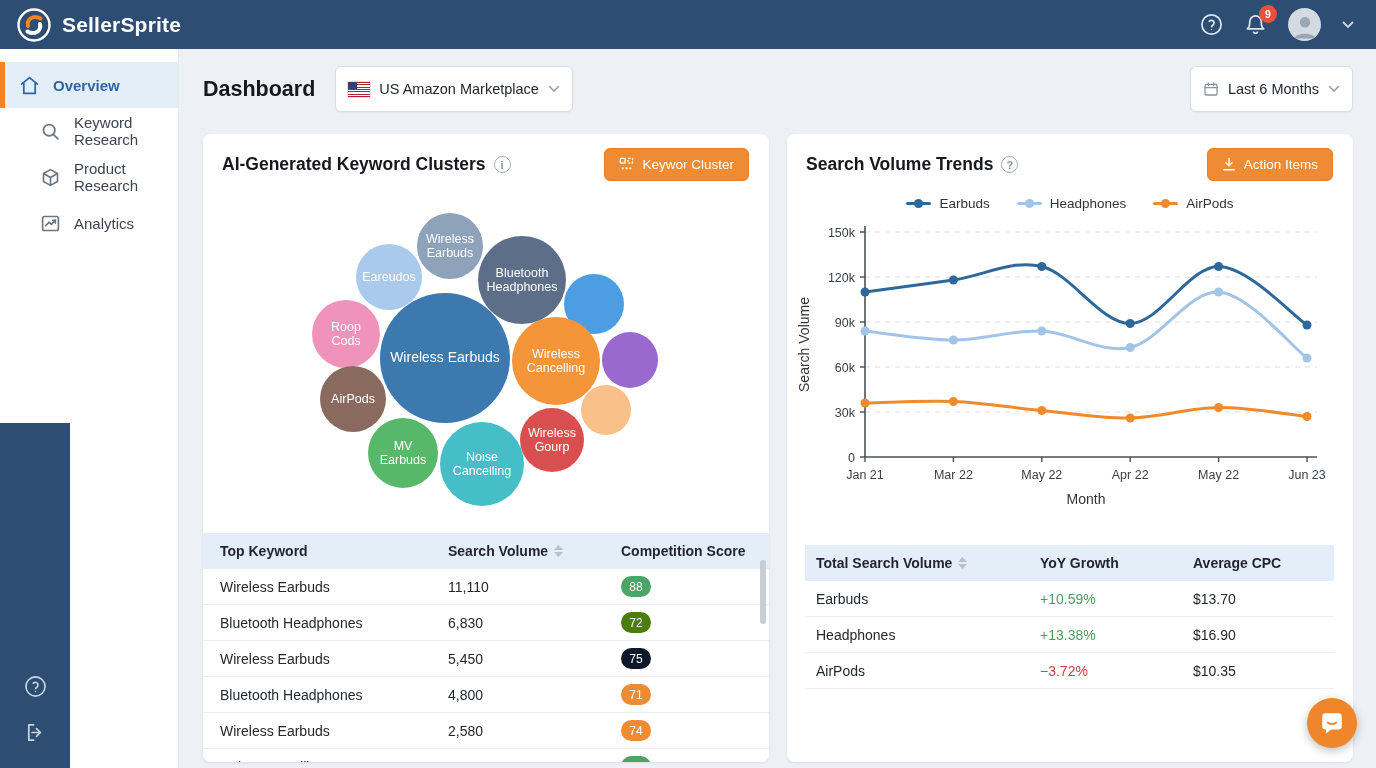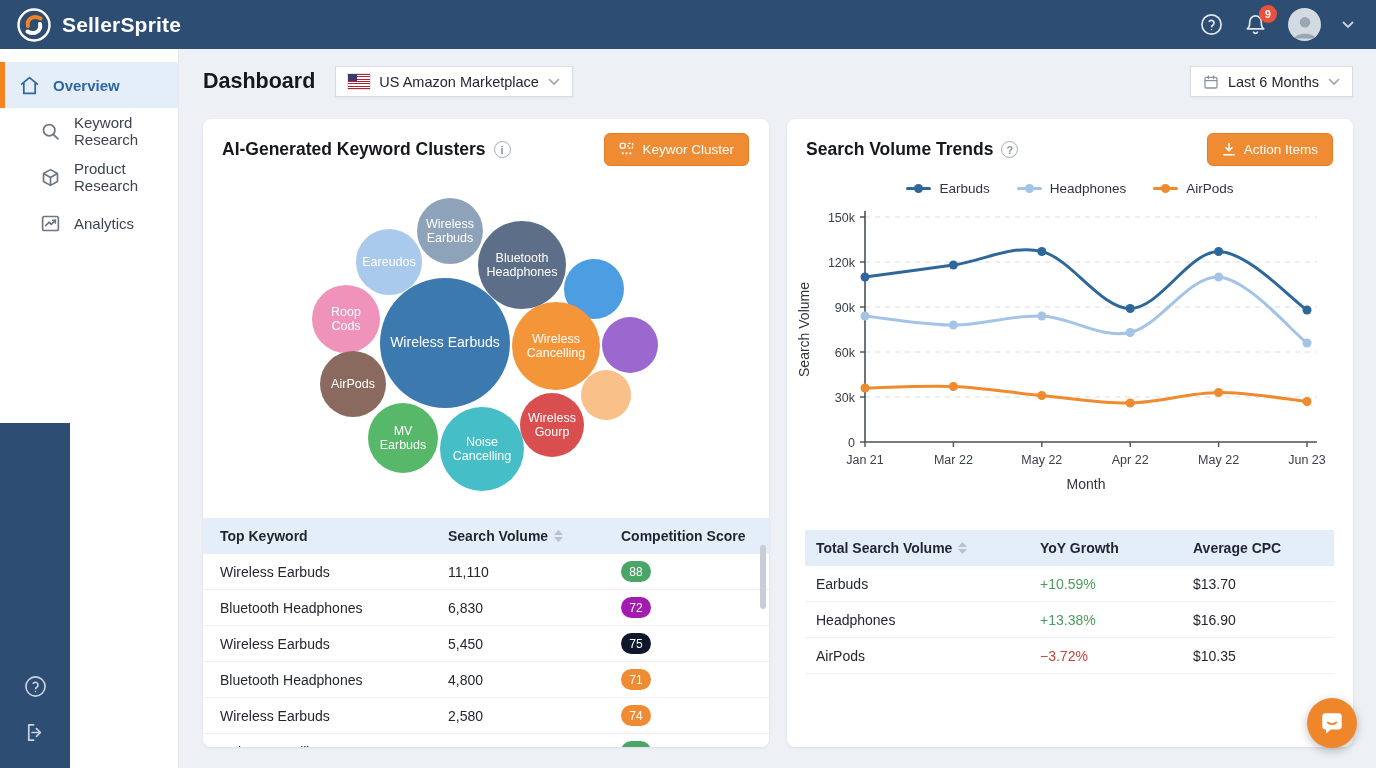--- a/index.html
+++ b/index.html
@@ -24,22 +24,22 @@
   .menu-item svg { color:#6d7683; flex:0 0 auto; }
   .menu-item.active { background:#e4eef9; border-left-color:#f5831f; color:#2e66a5; font-weight:bold; padding-left:14px; }
   .menu-item.active svg { color:#2e66a5; }
   .side-rail { position:absolute; top:423px; left:0; width:70px; bottom:0; background:#2e4d72; z-index:4;
                display:flex; flex-direction:column; align-items:center; justify-content:flex-end; gap:23px; padding-bottom:24px; }
   .rail-icon { color:#c9d4e0; display:inline-flex; cursor:pointer; }
   
   .content { position:absolute; top:49px; left:180px; right:0; bottom:0; padding:17px 23px 0 23px; }
   .page-header { display:flex; align-items:center; }
   .page-title { font-size:21.5px; font-weight:bold; color:#15181c; margin:0 20px 0 0; }
-  .select { display:inline-flex; align-items:center; gap:9px; background:#fff; border:1px solid #d9dee5; border-radius:0;
-            height:31px; padding:0 12px; font-size:14.5px; color:#23282e; cursor:pointer; box-shadow:0 1px 2px rgba(16,24,40,.05); }
+  .select { display:inline-flex; align-items:center; gap:9px; background:#fff; border:1px solid #d9dee5; border-radius:6px;
+            height:46px; padding:0 12px; font-size:14.5px; color:#23282e; cursor:pointer; box-shadow:0 1px 2px rgba(16,24,40,.05); }
   .select .chev { color:#9aa3ad; }
   .flag { width:22px; height:15px; position:relative; flex:0 0 auto;
           background:repeating-linear-gradient(180deg,#b22234 0 1.16px,#fff 1.16px 2.31px); outline:1px solid #e3e3e3; }
   .flag::before { content:''; position:absolute; left:0; top:0; width:9px; height:7px; background:#3c3b6e; }
   .spacer { flex:1; }
   
   .cards { margin-top:22px; display:flex; gap:18px; }
   .card { width:566px; height:628px; background:#fff; border-radius:8px; position:relative; overflow:hidden; box-shadow:0 1px 3px rgba(16,24,40,.08); }
   .card-head { display:flex; align-items:center; padding:14px 20px 0 19px; height:47px; }
   .card-title { font-size:17.5px; font-weight:bold; color:#15181c; margin:0; }
@@ -260,21 +260,21 @@
           <span class="hcell">Competition Score</span>
         </div>
         <div class="trow kw-cols">
           <span>Wireless Earbuds</span>
           <span>11,110</span>
           <span><span class="score-badge" style="background: rgb(74, 165, 103);">88</span></span>
         </div>
         <div class="trow kw-cols">
           <span>Bluetooth Headphones</span>
           <span>6,830</span>
-          <span><span class="score-badge" style="background: #a21caf;">72</span></span>
+          <span><span class="score-badge" style="background: #4d7c0f;">72</span></span>
         </div>
         <div class="trow kw-cols">
           <span>Wireless Earbuds</span>
           <span>5,450</span>
           <span><span class="score-badge" style="background: #0f172a;">75</span></span>
         </div>
         <div class="trow kw-cols">
           <span>Bluetooth Headphones</span>
           <span>4,800</span>
           <span><span class="score-badge" style="background: rgb(239, 139, 51);">71</span></span>

